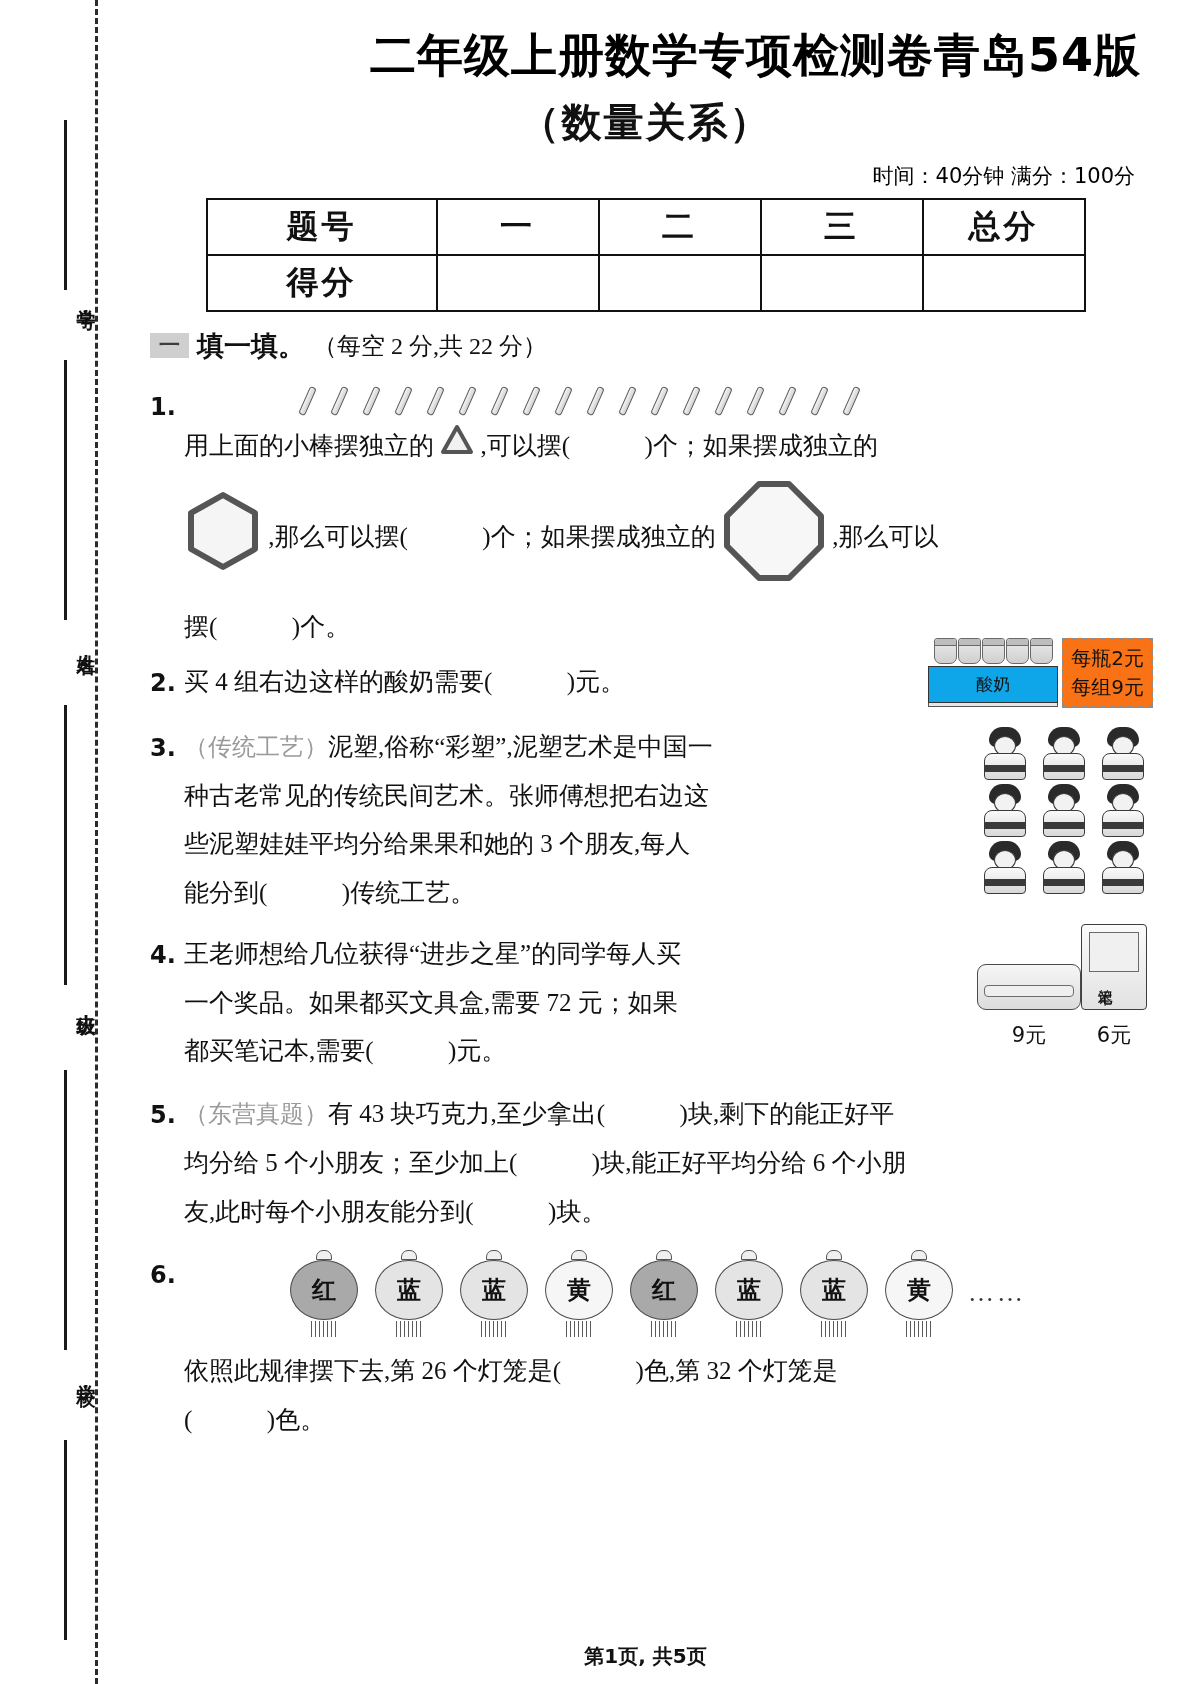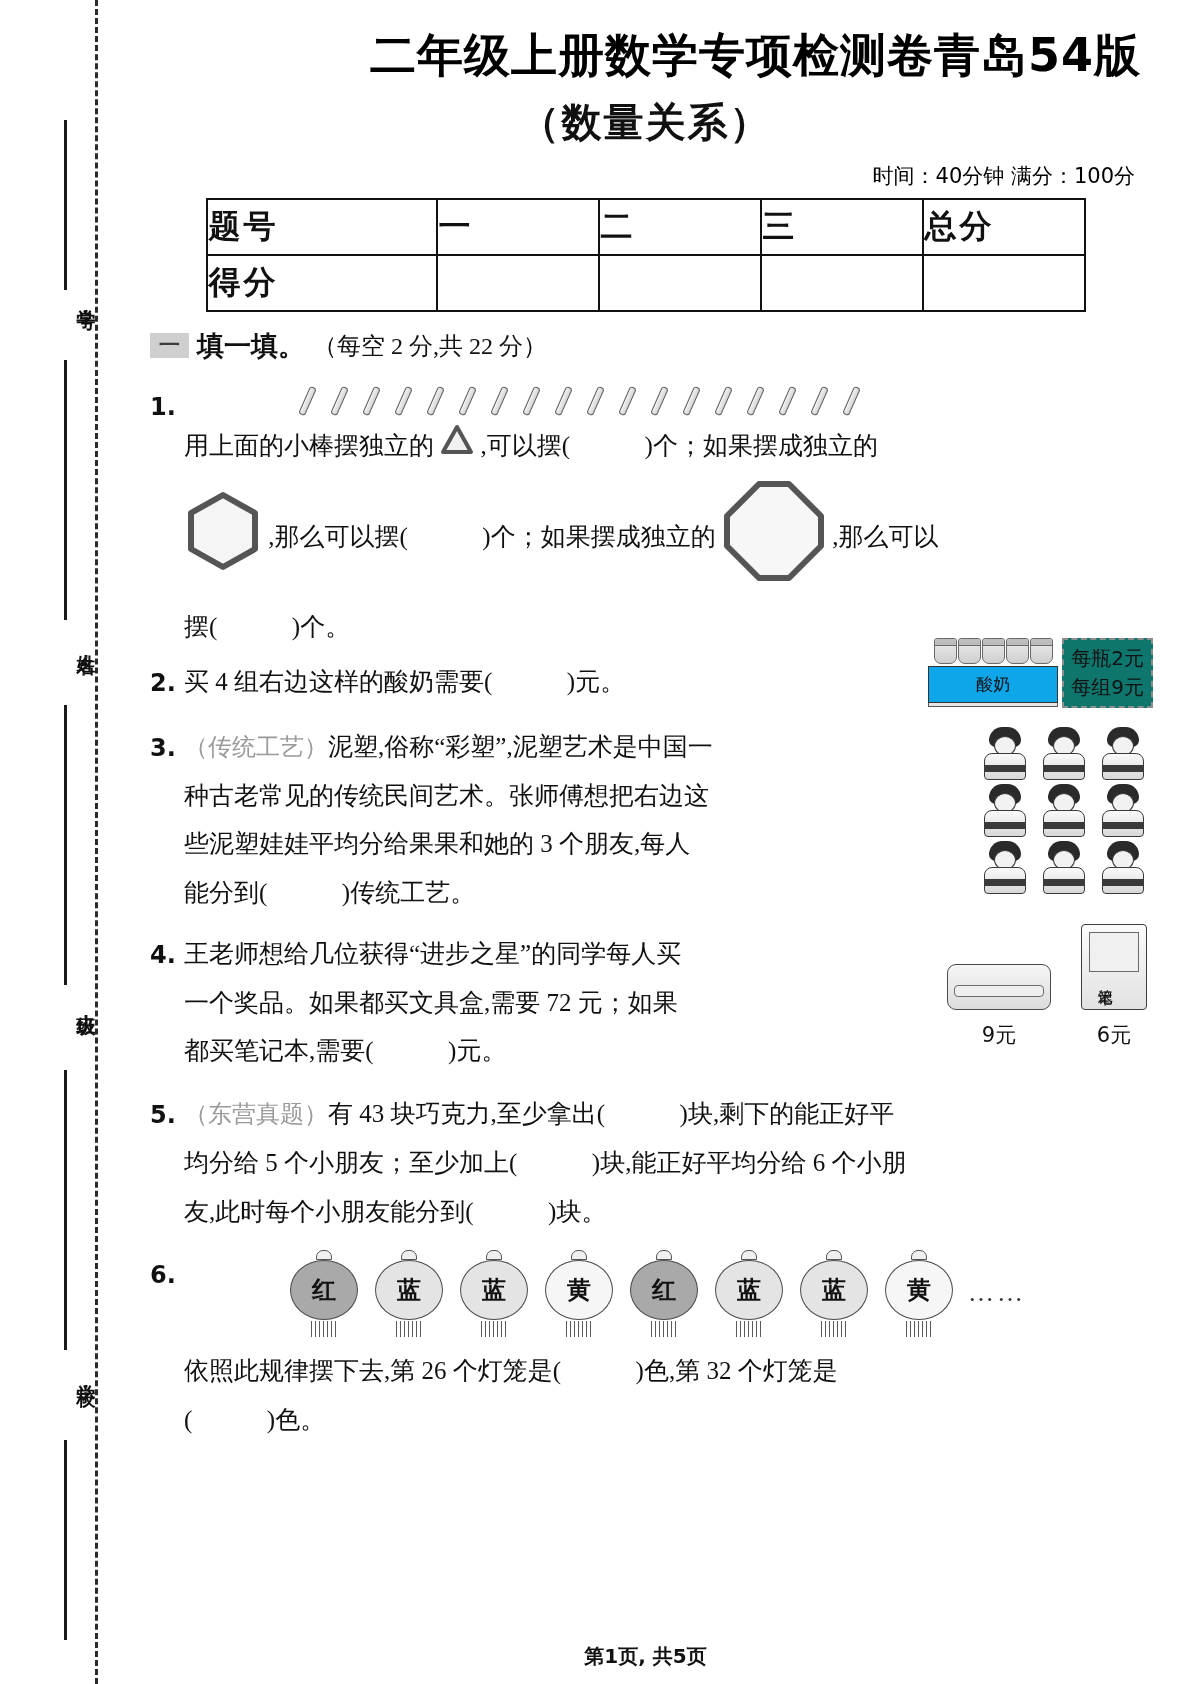--- a/index.html
+++ b/index.html
@@ -73,20 +73,21 @@
 
   table.score{
     border-collapse:collapse;
     width:880px;
     margin:8px auto 0 auto;
     table-layout:fixed;
   }
   table.score td{
     border:2px solid #111;
     height:56px;
+    text-align:center;
     font-family:"DejaVu Sans", sans-serif;
     font-weight:700;
     font-size:32px;
     letter-spacing:3px;
   }
   table.score td.head{ width:230px; }
 
   
   .sec-head{
     display:flex; align-items:center; gap:8px;
@@ -162,21 +163,21 @@
     font-family:"DejaVu Sans", sans-serif; font-size:17px; padding:1px 0;
     background:#0ea5e9;
   }
   .yog-base{ height:4px; border:1.3px solid #555; border-top:none; background:#e6e6e6;}
   .price-box{
     border:2px dashed #8d8d8d;
     padding:4px 7px;
     font-family:"DejaVu Sans", sans-serif;
     font-size:20px;
     line-height:1.45;
-    background:#0f766e;
+    background:#f97316;
     white-space:nowrap;
   }
 
   
   .dolls{
     position:absolute; right:-10px; top:4px;
     display:grid; grid-template-columns:repeat(3,56px);
     gap:3px;
   }
   .doll{ width:56px; height:54px; position:relative; }
@@ -194,21 +195,21 @@
     border:1.3px solid #3a3a3a;
     border-radius:8px 8px 4px 4px;
   }
   .doll .sash{
     position:absolute; left:7px; top:38px; width:42px; height:7px; background:#3a3a3a;
   }
 
   
   .stationery{
     position:absolute; right:-6px; top:-6px;
-    display:flex; gap:30px; align-items:flex-end;
+    display:flex; align-items:flex-end;
   }
   .item{ text-align:center; font-family:"DejaVu Sans", sans-serif; font-size:21px; }
   .pencilcase{
     width:104px;height:46px;
     background:linear-gradient(180deg,#f6f6f6,#dcdcdc);
     border:1.6px solid #4a4a4a;border-radius:9px;
     position:relative;
   }
   .pencilcase:after{
     content:"";position:absolute;left:6px;right:6px;top:20px;height:10px;

